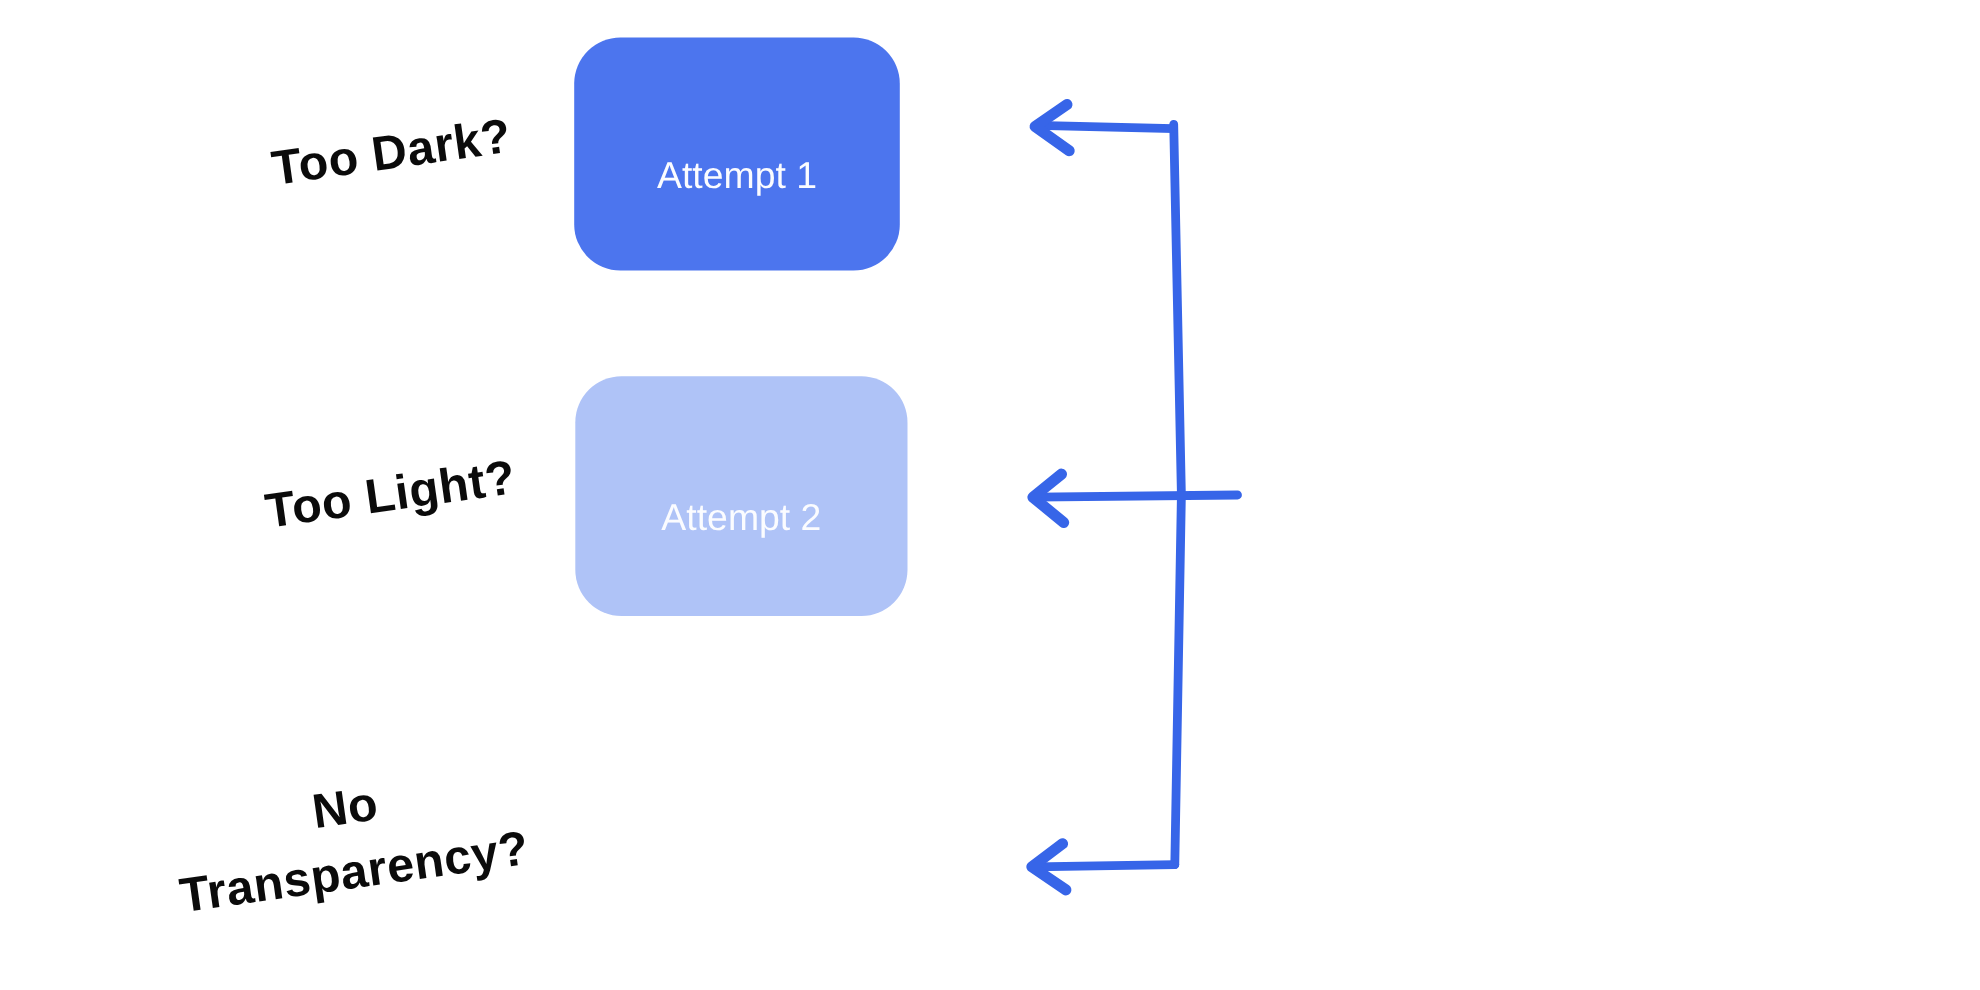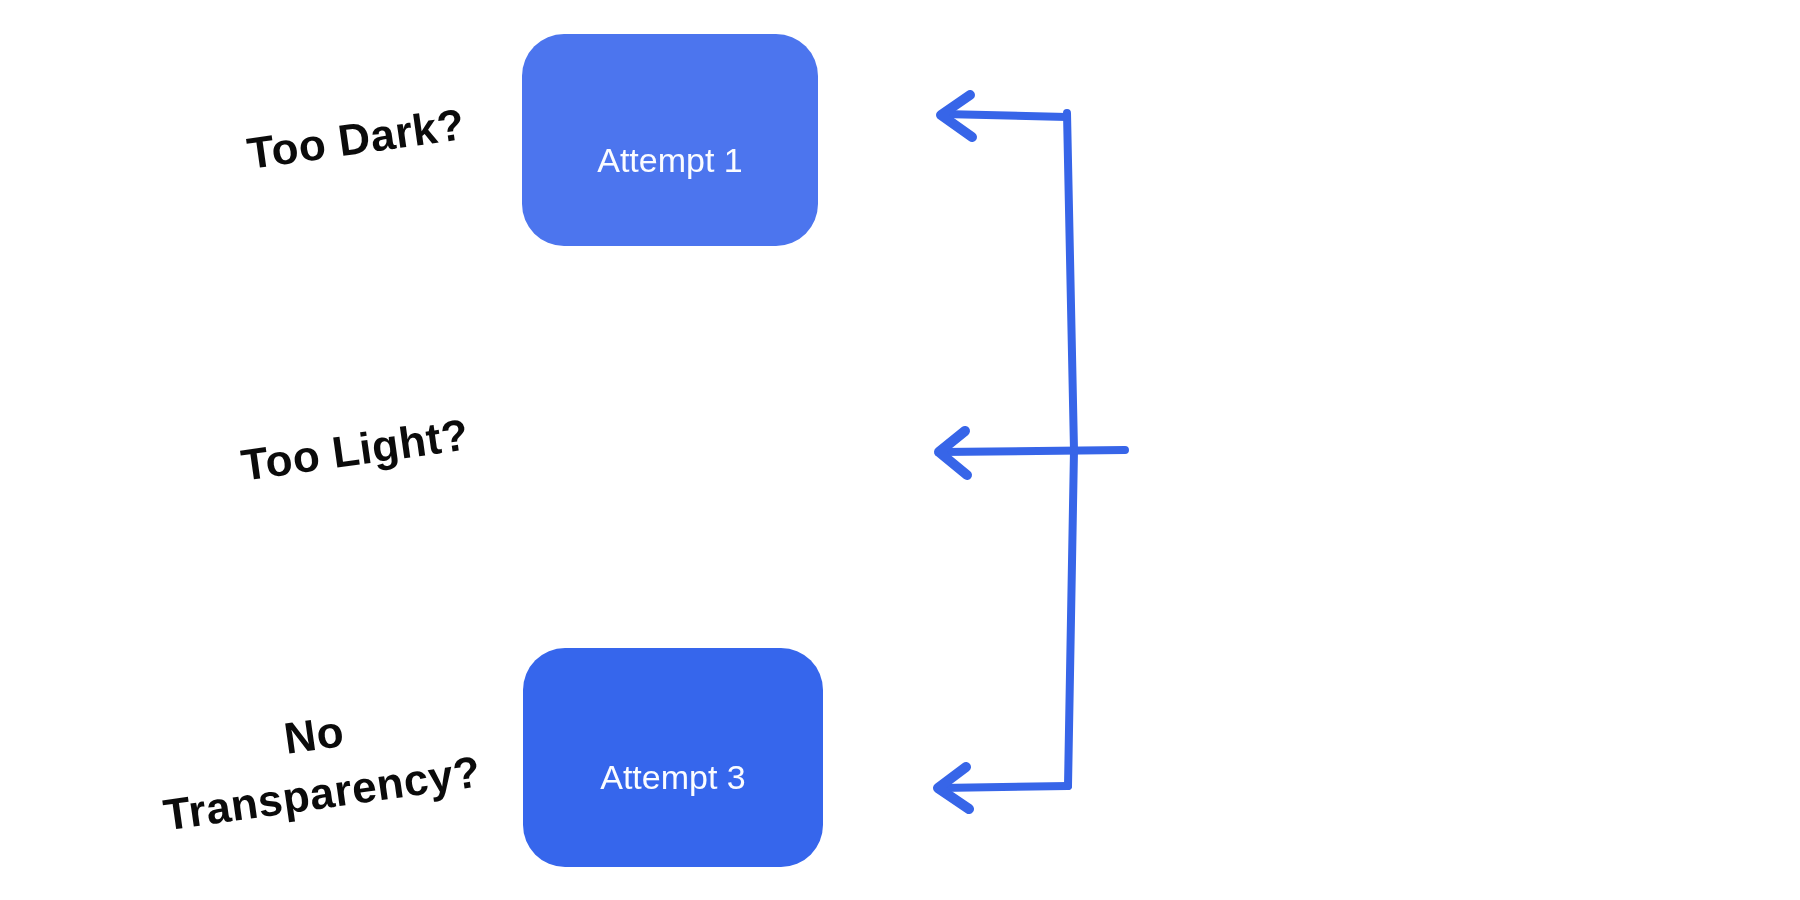--- a/index.html
+++ b/index.html
@@ -69,24 +69,24 @@
 <div class="canvas" style="background-color: rgb(255, 255, 255);">
 
   <div class="side-label l1" style="color: rgb(11, 11, 11);">Too Dark?</div>
   <div class="side-label l2" style="color: rgb(11, 11, 11);">Too Light?</div>
   <div class="side-label l3" style="color: rgb(11, 11, 11);">No Transparency?</div>
 
   <div class="box attempt a1" style="background-color: rgb(76, 117, 238); color: rgb(251, 252, 255);">
     <span>Attempt 1</span>
   </div>
 
+  <div class="box attempt a2" style="background-color: rgb(175, 195, 247); color: rgb(251, 252, 255);">
+    <span>Attempt 2</span>
+  </div>
 
-  <div class="box attempt a3" style="background-color: rgb(54, 102, 236); color: rgb(251, 252, 255);">
-    <span>Attempt 3</span>
-  </div>
 
 
   <svg class="arrows" viewBox="0 0 1800 900">
     <g fill="none" stroke-linecap="round" stroke-linejoin="round" stroke="#3765E8">
 
       <path stroke-width="8" d="M1067 113 L1074 450 L1068 786"></path>
 
       <path stroke-width="8" d="M1067 117 L943 114"></path>
       <path stroke-width="10" d="M970 95 L941 115 L972 137"></path>
 

